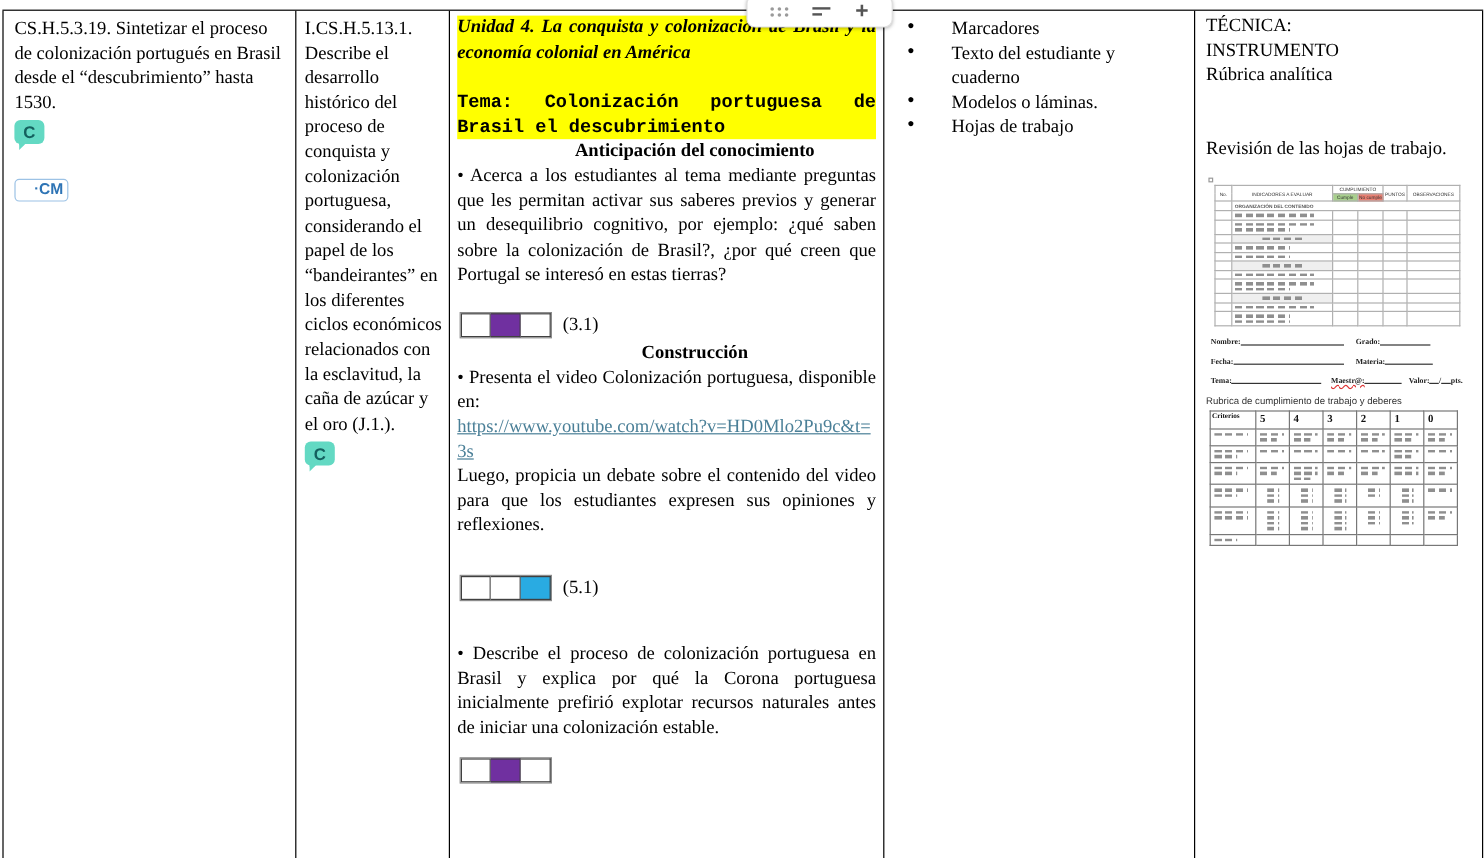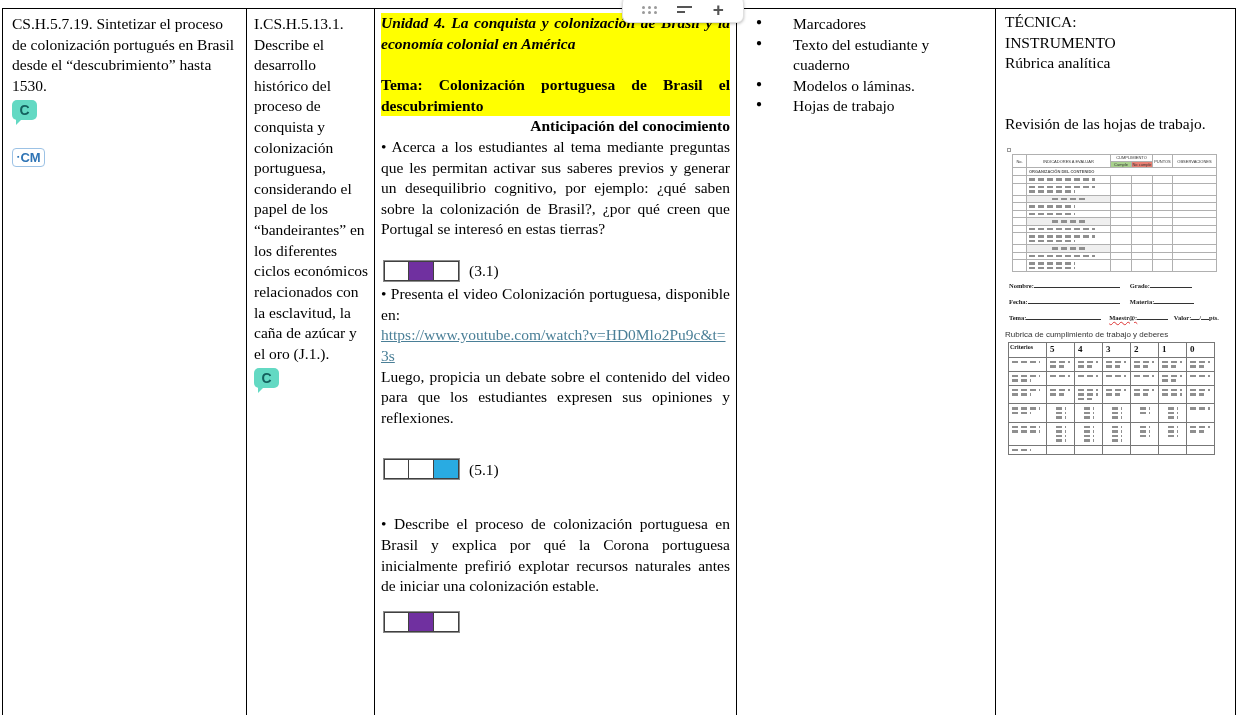--- a/index.html
+++ b/index.html
@@ -22,32 +22,32 @@
   .gap8 { height:8px; } .gap14 { height:14px; }
   .gap24 { height:24px; } .gap40 { height:40px; }
 
   
   .c-icon { position:relative; display:inline-block; width:25px; height:20px;
     background:#63d9c3; border-radius:5px; text-align:center;
     font-family:"Liberation Sans",sans-serif; font-weight:bold; font-size:14px;
     color:#14605e; line-height:20px; margin-top:2px; }
   .c-icon::after { content:""; position:absolute; left:4px; bottom:-5px;
     border:4px solid transparent; border-top-color:#63d9c3; border-left-color:#63d9c3; }
-  .cm-icon { display:inline-block; padding:0 3px 0 4px; height:19px; background:#fff;
+  .cm-icon { display:inline-block; padding:0 3px 0 16px; height:19px; background:#fff;
     border:1.5px solid #9cc2e5; border-radius:4px;
     font-family:"Liberation Sans",sans-serif; font-weight:bold; font-size:13px;
     color:#2e74b5; line-height:16px; margin-top:3px; }
   .cm-icon::before { content:"▪"; font-size:7px; vertical-align:3px; margin-right:1px; }
 
   
   .yellow { background:#ffff00; margin:3px 0 0 0; }
   .unit { font-weight:bold; font-style:italic; }
   .blankline { height:21px; }
-  .tema { font-weight:bold; }
-  .h-bold { font-weight:bold; text-align:right;margin-left:47px; }
+  .tema { font-weight:bold;font-family:Liberation Mono, monospace; }
+  .h-bold { font-weight:bold; text-align:center;margin-left:47px; }
 
   a.doclink { color:#4a7f97; text-decoration:underline; word-break:break-all; }
 
   
   .bar-row { display:flex; align-items:flex-end; margin:4px 0 2px 2px; text-align:left; }
   .bar { display:inline-flex; border:1px solid #8c8c8c; background:#fff; }
   .bar i { display:block; width:25px; height:20px; background:#fff; border:1px solid #404040; }
   .bar i + i { border-left:none; }
   .bar-label { margin-left:9px; font-size:15.5px; }
 
@@ -111,21 +111,21 @@
         <b></b>
         <b></b>
       </span>
     <span class="fmt"></span>
     <span class="plus">+</span>
   </div>
 
   <div class="doc-table">
 
     <div class="cell c1">
-      <div class="para">CS.H.5.7.19. Sintetizar el proceso de colonización portugués en Brasil desde el “descubrimiento” hasta 1530.</div>
+      <div class="para">CS.H.5.3.19. Sintetizar el proceso de colonización portugués en Brasil desde el “descubrimiento” hasta 1530.</div>
       <span class="c-icon">C</span>
       <div class="gap24"></div>
       <span class="cm-icon">CM</span>
     </div>
 
     <div class="cell c2">
       <div class="para">I.CS.H.5.13.1. Describe el desarrollo histórico del proceso de conquista y colonización portuguesa, considerando el papel de los “bandeirantes” en los diferentes ciclos económicos relacionados con la esclavitud, la caña de azúcar y el oro (J.1.).</div>
       <span class="c-icon">C</span>
     </div>
 
@@ -139,20 +139,21 @@
       <div class="para">• Acerca a los estudiantes al tema mediante preguntas que les permitan activar sus saberes previos y generar un desequilibrio cognitivo, por ejemplo: ¿qué saben sobre la colonización de Brasil?, ¿por qué creen que Portugal se interesó en estas tierras?</div>
       <div class="gap14"></div>
       <div class="bar-row">
         <span class="bar">
             <i></i>
             <i style="background: rgb(112, 48, 160);"></i>
             <i></i>
           </span>
         <span class="bar-label">(3.1)</span>
       </div>
+      <div class="h-bold">Construcción</div>
       <div>• Presenta el video Colonización portuguesa, disponible en:</div>
       <a class="doclink" href="#">https://www.youtube.com/watch?v=HD0Mlo2Pu9c&amp;t=3s</a>
       <div class="para">Luego, propicia un debate sobre el contenido del video para que los estudiantes expresen sus opiniones y reflexiones.</div>
       <div class="gap24"></div>
       <div class="bar-row">
         <span class="bar">
             <i></i>
             <i></i>
             <i style="background: rgb(41, 171, 226);"></i>
           </span>

